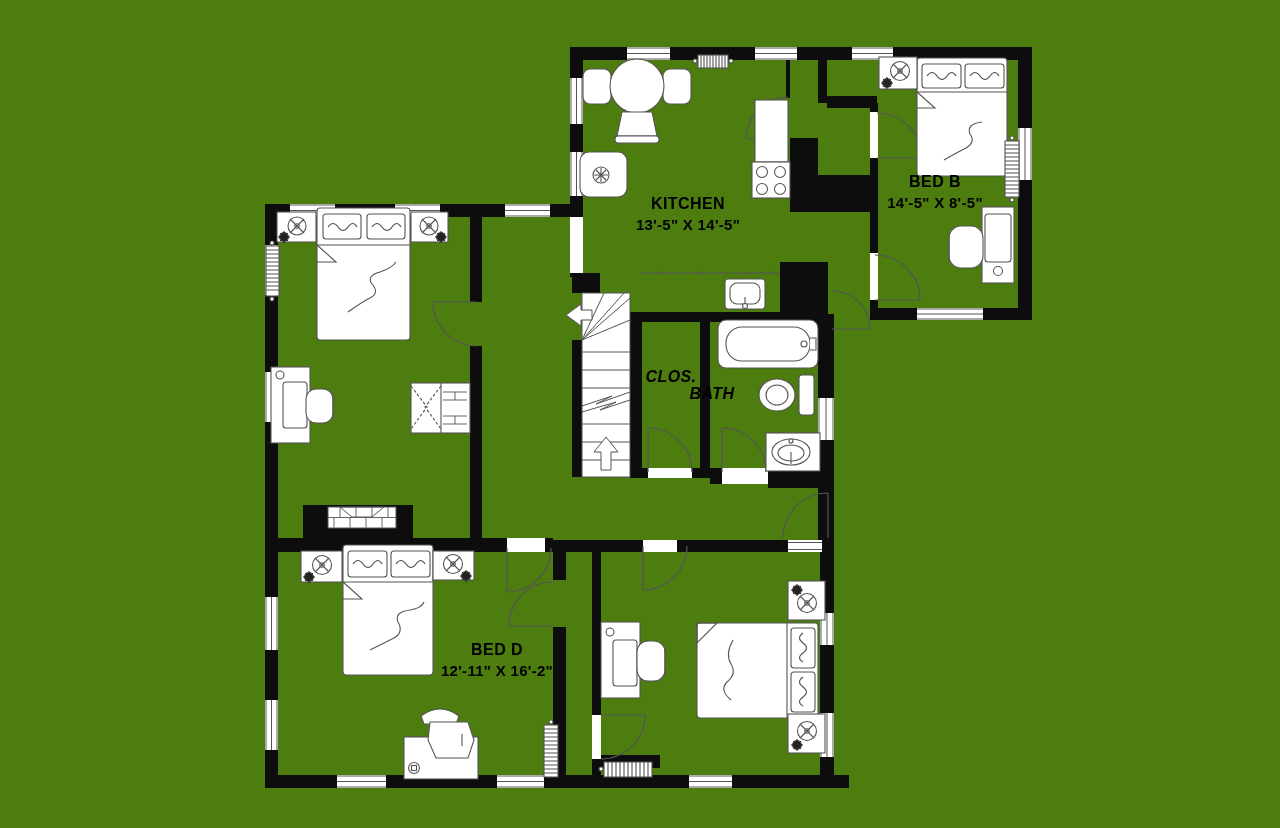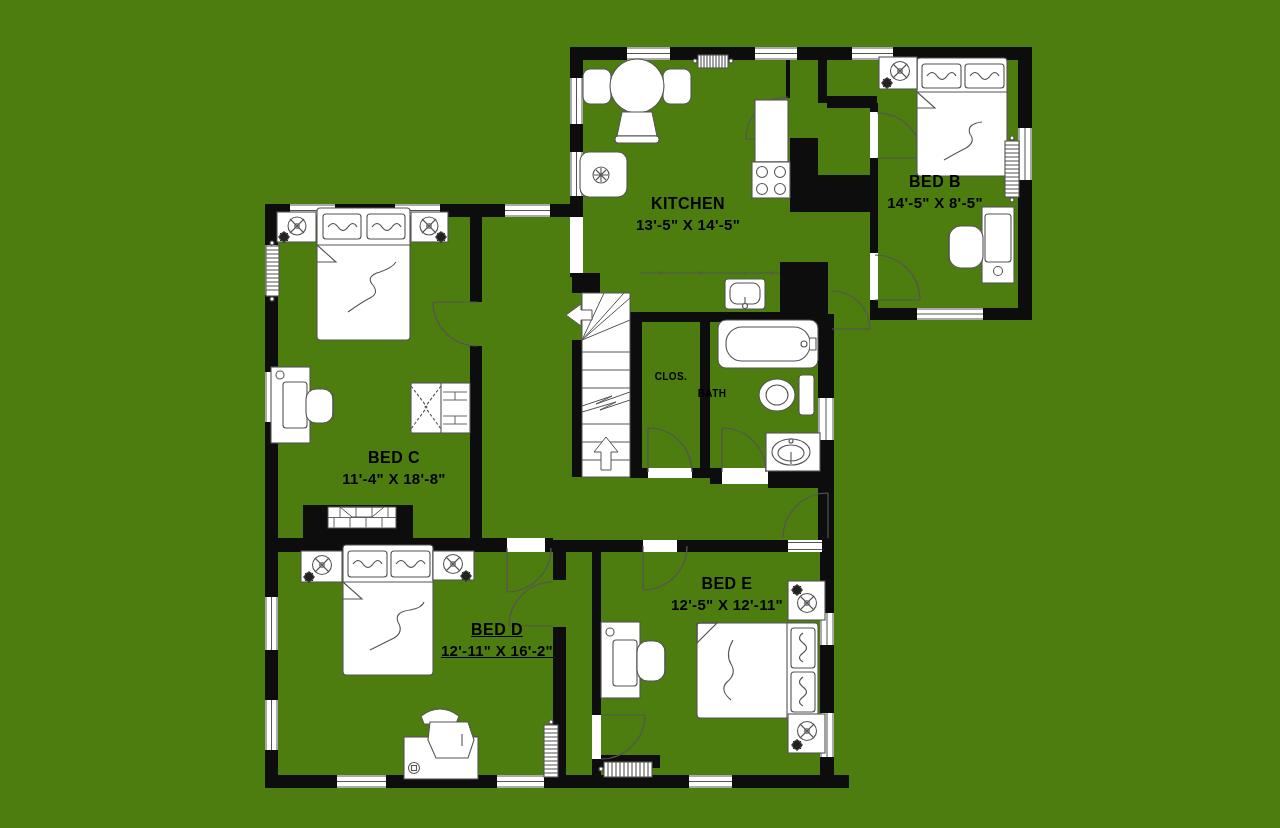--- a/index.html
+++ b/index.html
@@ -8,21 +8,21 @@
     font-family:"Liberation Sans",sans-serif;
     padding-left:40px;
   }
   #plan-svg{position:absolute;left:0;top:0;}
   .room-label{
     position:absolute;transform:translate(-50%,-50%);
     text-align:center;color:#000;white-space:nowrap;pointer-events:none;
   }
   .room-label .rname{font-size:16px;font-weight:700;letter-spacing:.4px;line-height:21px;}
   .room-label .rdims{font-size:15px;font-weight:700;letter-spacing:.3px;line-height:21px;}
-  .small-label .rname{font-size:10px;font-weight:700;letter-spacing:.4px;}
+  .small-label .rname{font-size:16px;font-weight:700;letter-spacing:.4px;font-style:italic;}
 </style>
 </head>
 <body>
 
 <div id="stage">
 
 <svg id="plan-svg" width="1280" height="828" viewBox="0 0 1280 828">
 
   <g fill="#0d0d0d" stroke="none">
 
@@ -378,31 +378,23 @@
 </svg>
 
   <div class="room-label" style="left:688px;top:214px;">
     <div class="rname">KITCHEN</div>
     <div class="rdims">13'-5" X 14'-5"</div>
   </div>
   <div class="room-label" style="left:935px;top:192px;">
     <div class="rname">BED B</div>
     <div class="rdims">14'-5" X 8'-5"</div>
   </div>
-  <div class="room-label" style="left:394px;top:468px;">
-    <div class="rname">BED C</div>
-    <div class="rdims">11'-4" X 18'-8"</div>
-  </div>
-  <div class="room-label" style="left:497px;top:640px;text-decoration:underline;">
+  <div class="room-label" style="left:497px;top:660px;">
     <div class="rname">BED D</div>
     <div class="rdims">12'-11" X 16'-2"</div>
-  </div>
-  <div class="room-label" style="left:727px;top:594px;">
-    <div class="rname">BED E</div>
-    <div class="rdims">12'-5" X 12'-11"</div>
   </div>
   <div class="room-label small-label" style="left:671px;top:376px;">
     <div class="rname">CLOS.</div>
   </div>
   <div class="room-label small-label" style="left:712px;top:393px;">
     <div class="rname">BATH</div>
   </div>
 
 </div>
 

